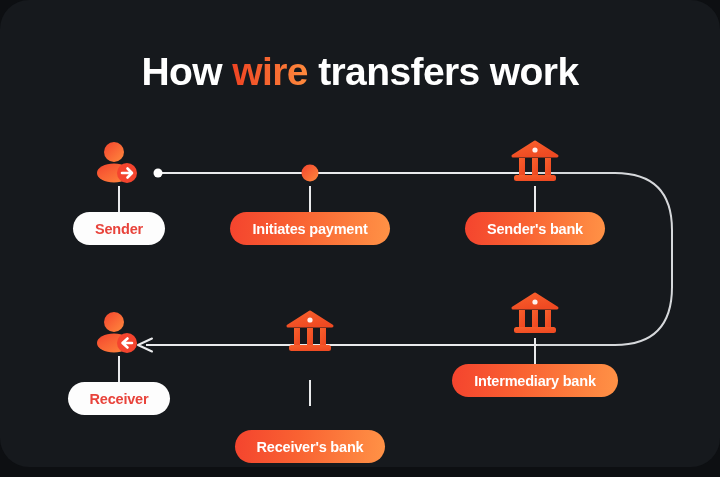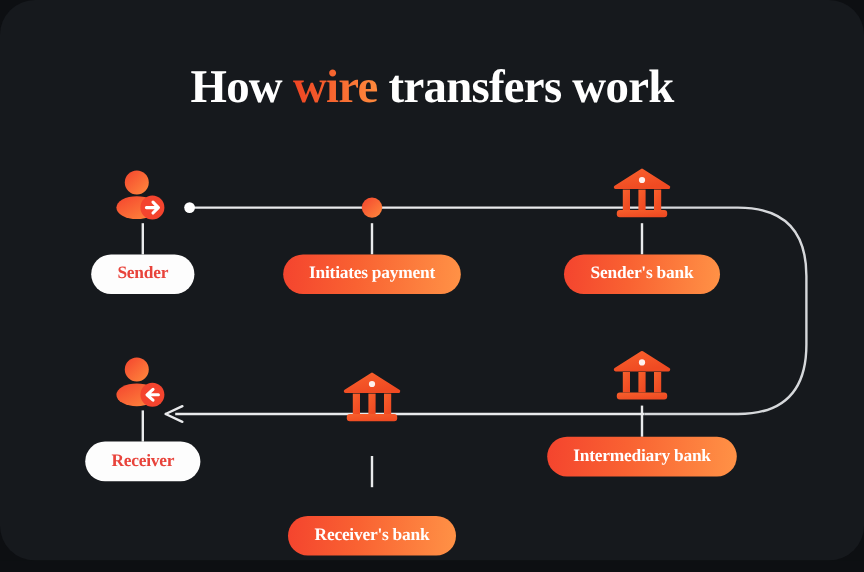--- a/index.html
+++ b/index.html
@@ -6,21 +6,21 @@
     margin: 0;
     padding: 0;
     background: #0d0f12;
   }
   #infographic {
     position: relative;
     width: 720px;
     height: 467px;
     background: #16191d;
     overflow: hidden;
-    font-family: Liberation Serif, serif;
+    font-family: Liberation Sans, sans-serif;
     border-radius: 29px;
     -webkit-font-smoothing: antialiased;
   }
 
   
   #title {
     position: absolute;
     left: 0;
     top: 50px;
     width: 720px;
@@ -90,21 +90,21 @@
   }
   .pill.light {
     background: #fdfdfd;
     color: #e8433b;
   }
 
   
   #node-sender        { left: 62px;  top: 140px; width: 114px; }
   #node-initiates     { left: 215px; top: 160px; width: 190px; justify-content: center; }
   #node-senders-bank  { left: 440px; top: 140px; width: 190px; }
-  #node-receiver      { left: 62px;  top: 296px; width: 114px; }
+  #node-receiver      { left: 62px;  top: 310px; width: 114px; }
   #node-receivers-bank{ left: 215px; top: 310px; width: 190px; gap: 24px; }
   #node-intermediary  { left: 435px; top: 292px; width: 200px; }
 
   #node-initiates .icon-wrap { height: 26px; align-items: center; }
 </style>
 </head>
 <body>
 
 <div id="infographic">
 

